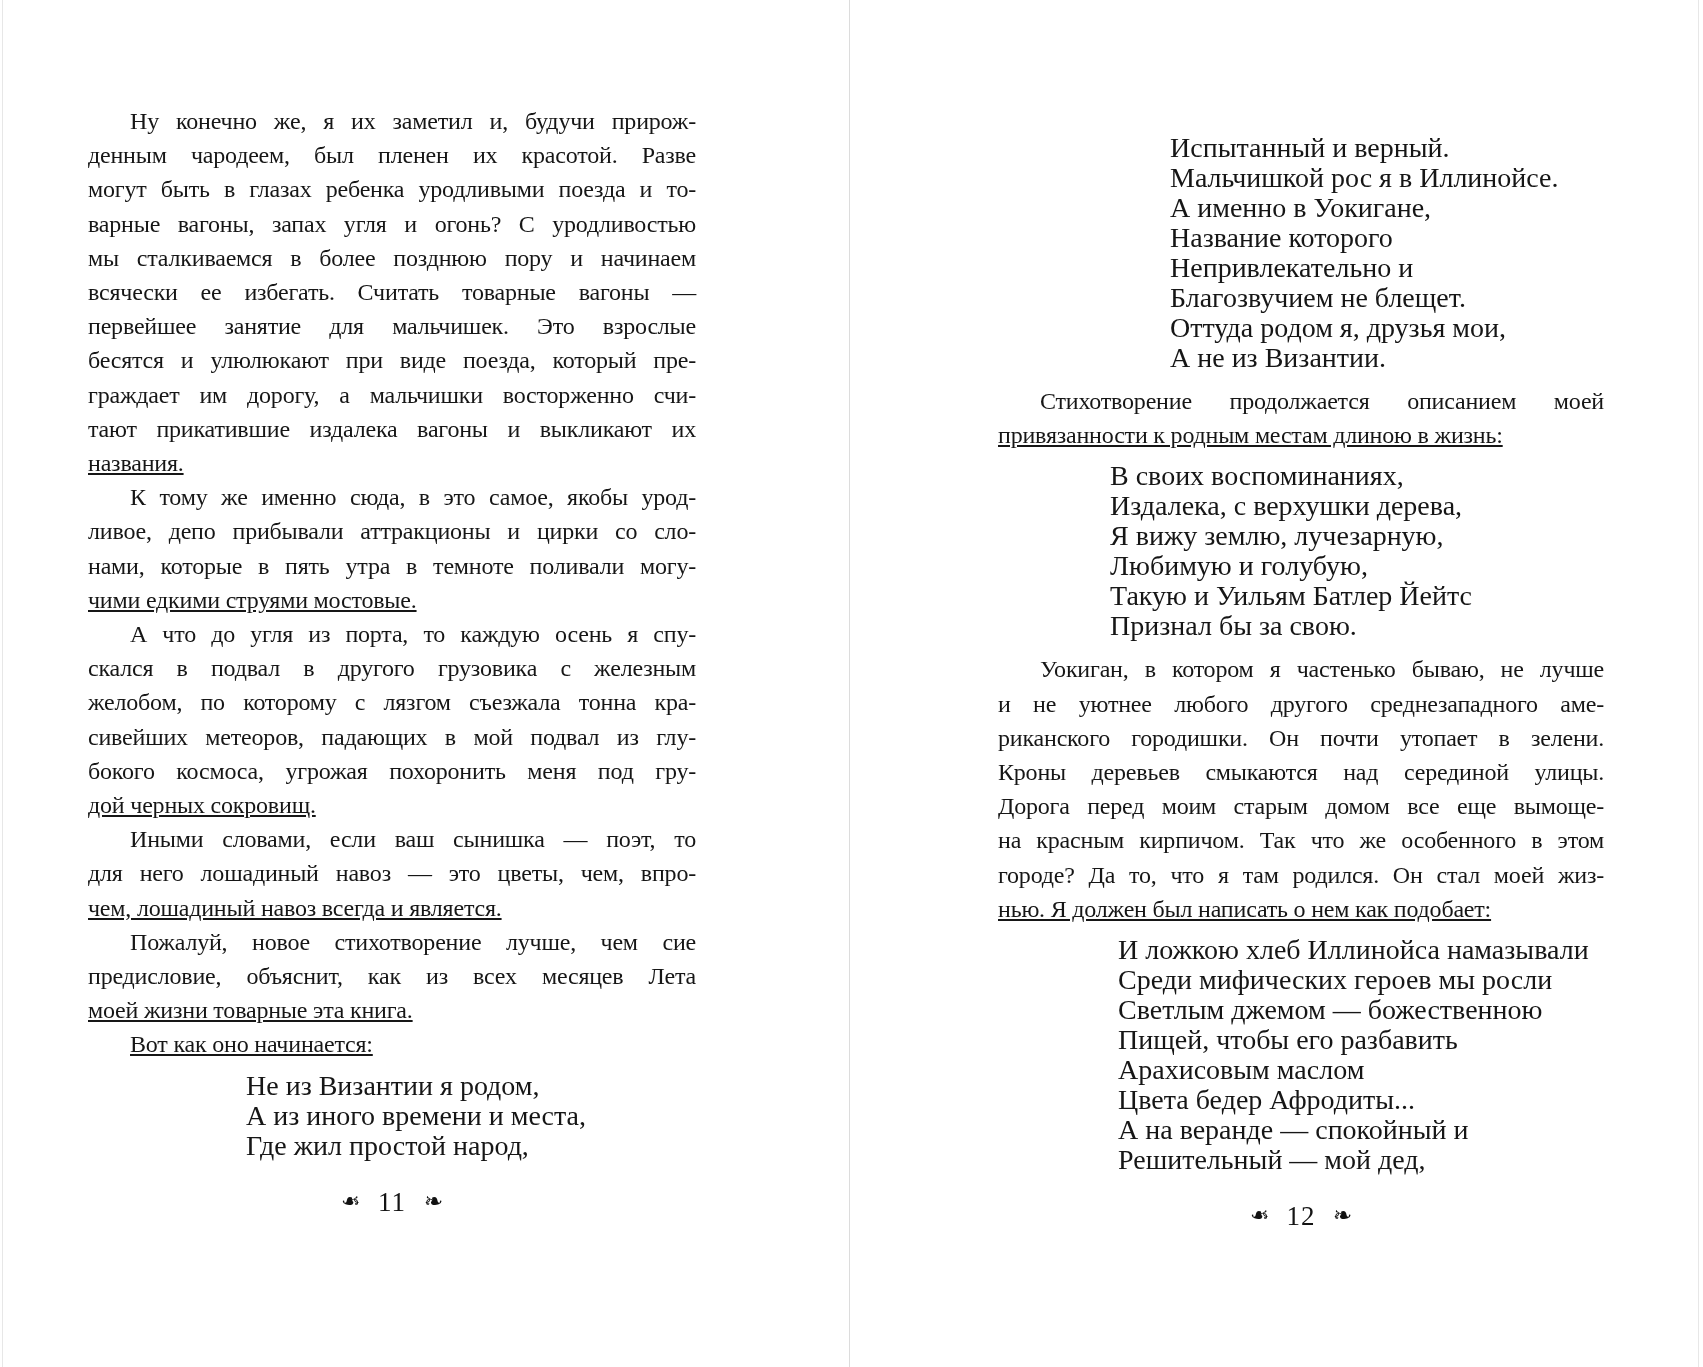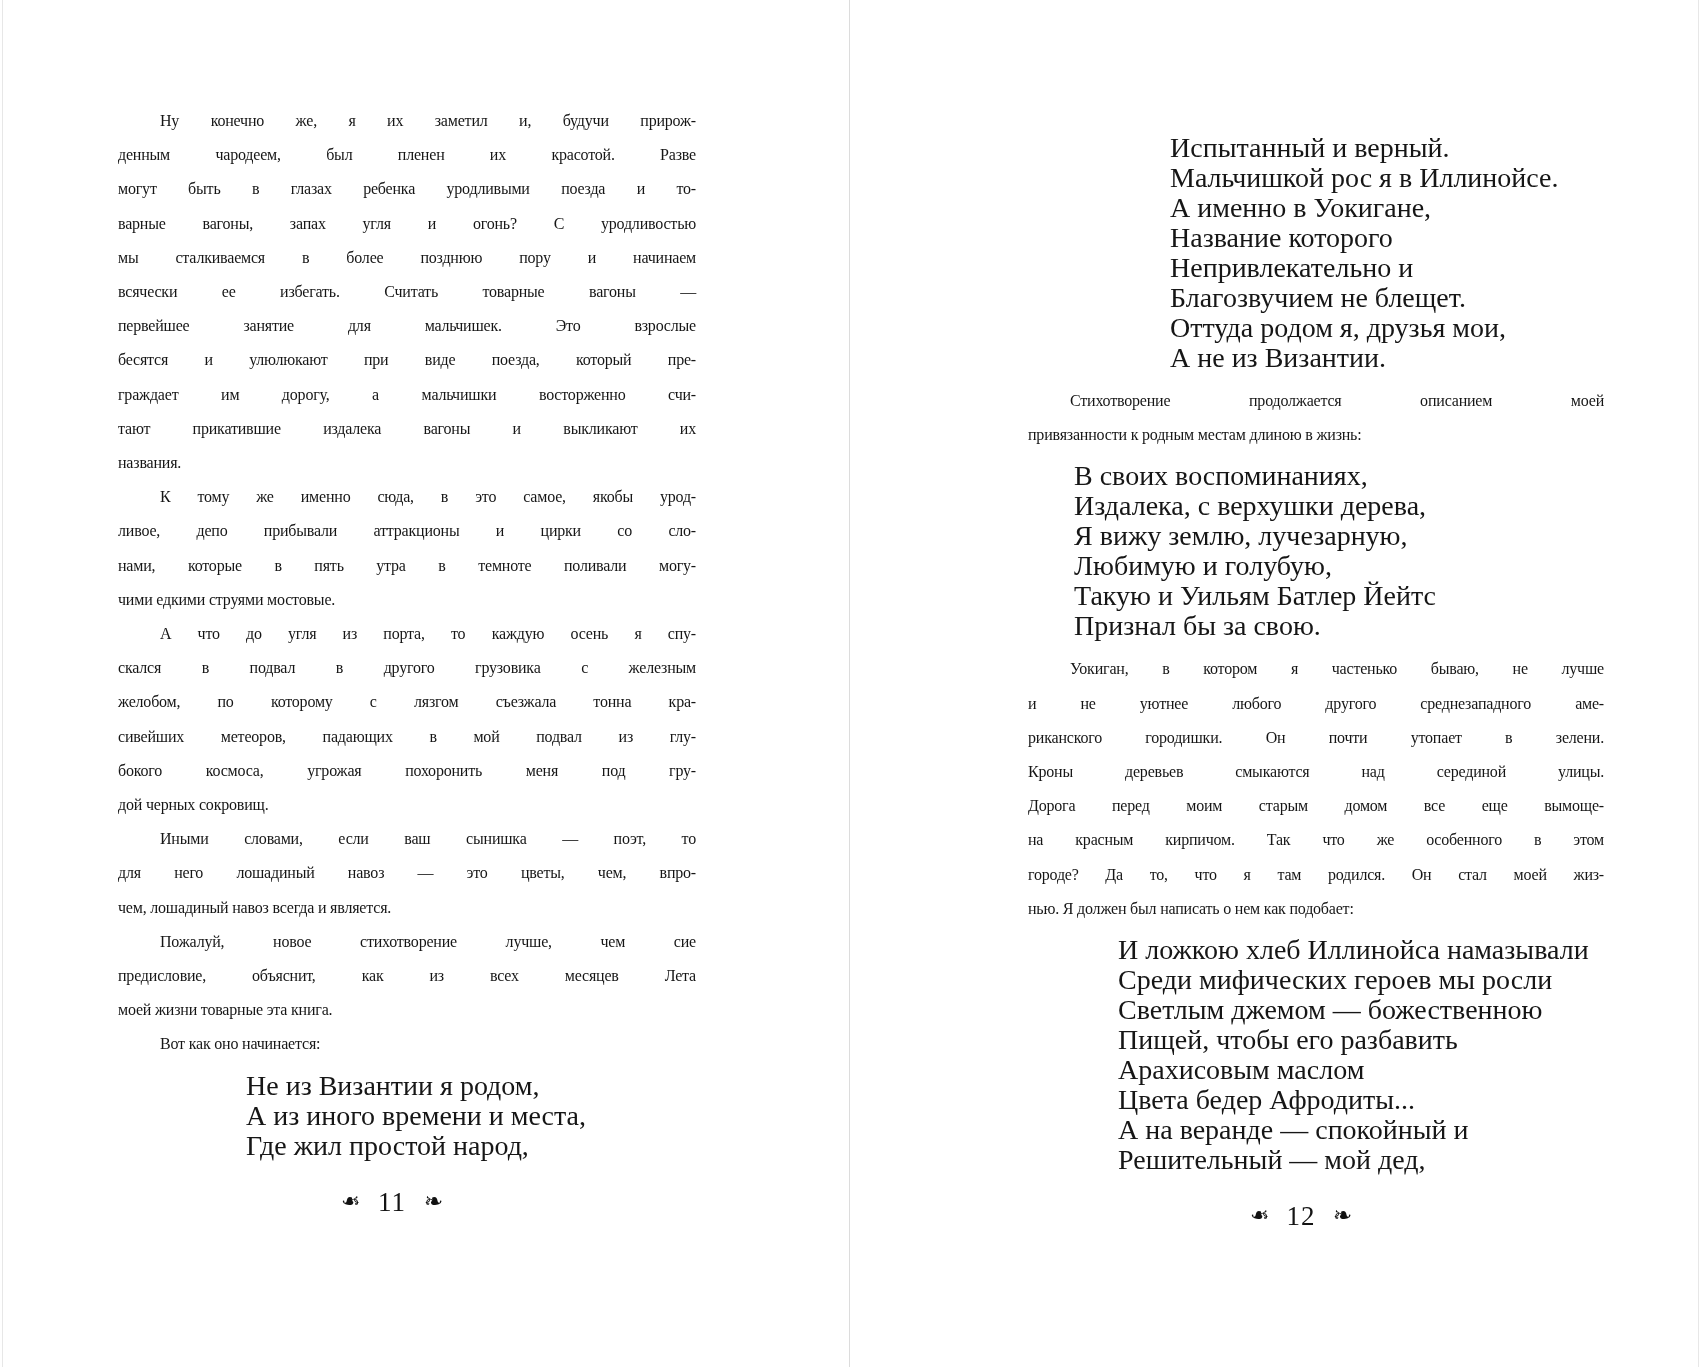--- a/index.html
+++ b/index.html
@@ -18,36 +18,35 @@
   .page { position:absolute; top:0; height:100%; }
   .page.left  { left:0;    width:849px; }
   .page.right { left:850px; width:853px; }
 
   .textcol { position:absolute; }
   .page.left  .textcol { left:88px;  top:104px; width:608px; }
   .page.right .textcol { left:148px; top:124px; width:606px; }
 
   .block { margin:0; }
   .para .line {
-    font-size:16px; line-height:34.2px; letter-spacing:-0.2px;
+    font-size:24px; line-height:34.2px; letter-spacing:-0.2px;
     white-space:normal;
-    margin-left:30px;
   }
   .para .line.jline { text-align:justify; text-align-last:justify; }
-  .para .line.lline { text-align:center; text-align-last:left; }
+  .para .line.lline { text-align:center; text-align-last:left;text-decoration:underline; }
   .para .line.first { text-indent:42px; }
 
   .verse { margin:9px 0 11px 0; }
   .verse .line { font-size:28px; line-height:30px; text-align:left; }
   .verse-inner { display:block; }
 
   
   .page.left  .block-6 .verse-inner { margin-left:158px; }
   .page.right .block-0 .verse-inner { margin-left:172px; margin-top:6px; }
-  .page.right .block-2 .verse-inner { margin-left:76px;font-family:Liberation Serif, serif; }
+  .page.right .block-2 .verse-inner { margin-left:112px;font-family:Liberation Serif, serif; }
   .page.right .block-4 .verse-inner { margin-left:120px; }
 
   .footer {
     margin-top:26px;
     text-align:center;
     font-size:27px;
     color:#141414;
     letter-spacing:1px;
   }
   .footer .orn {

